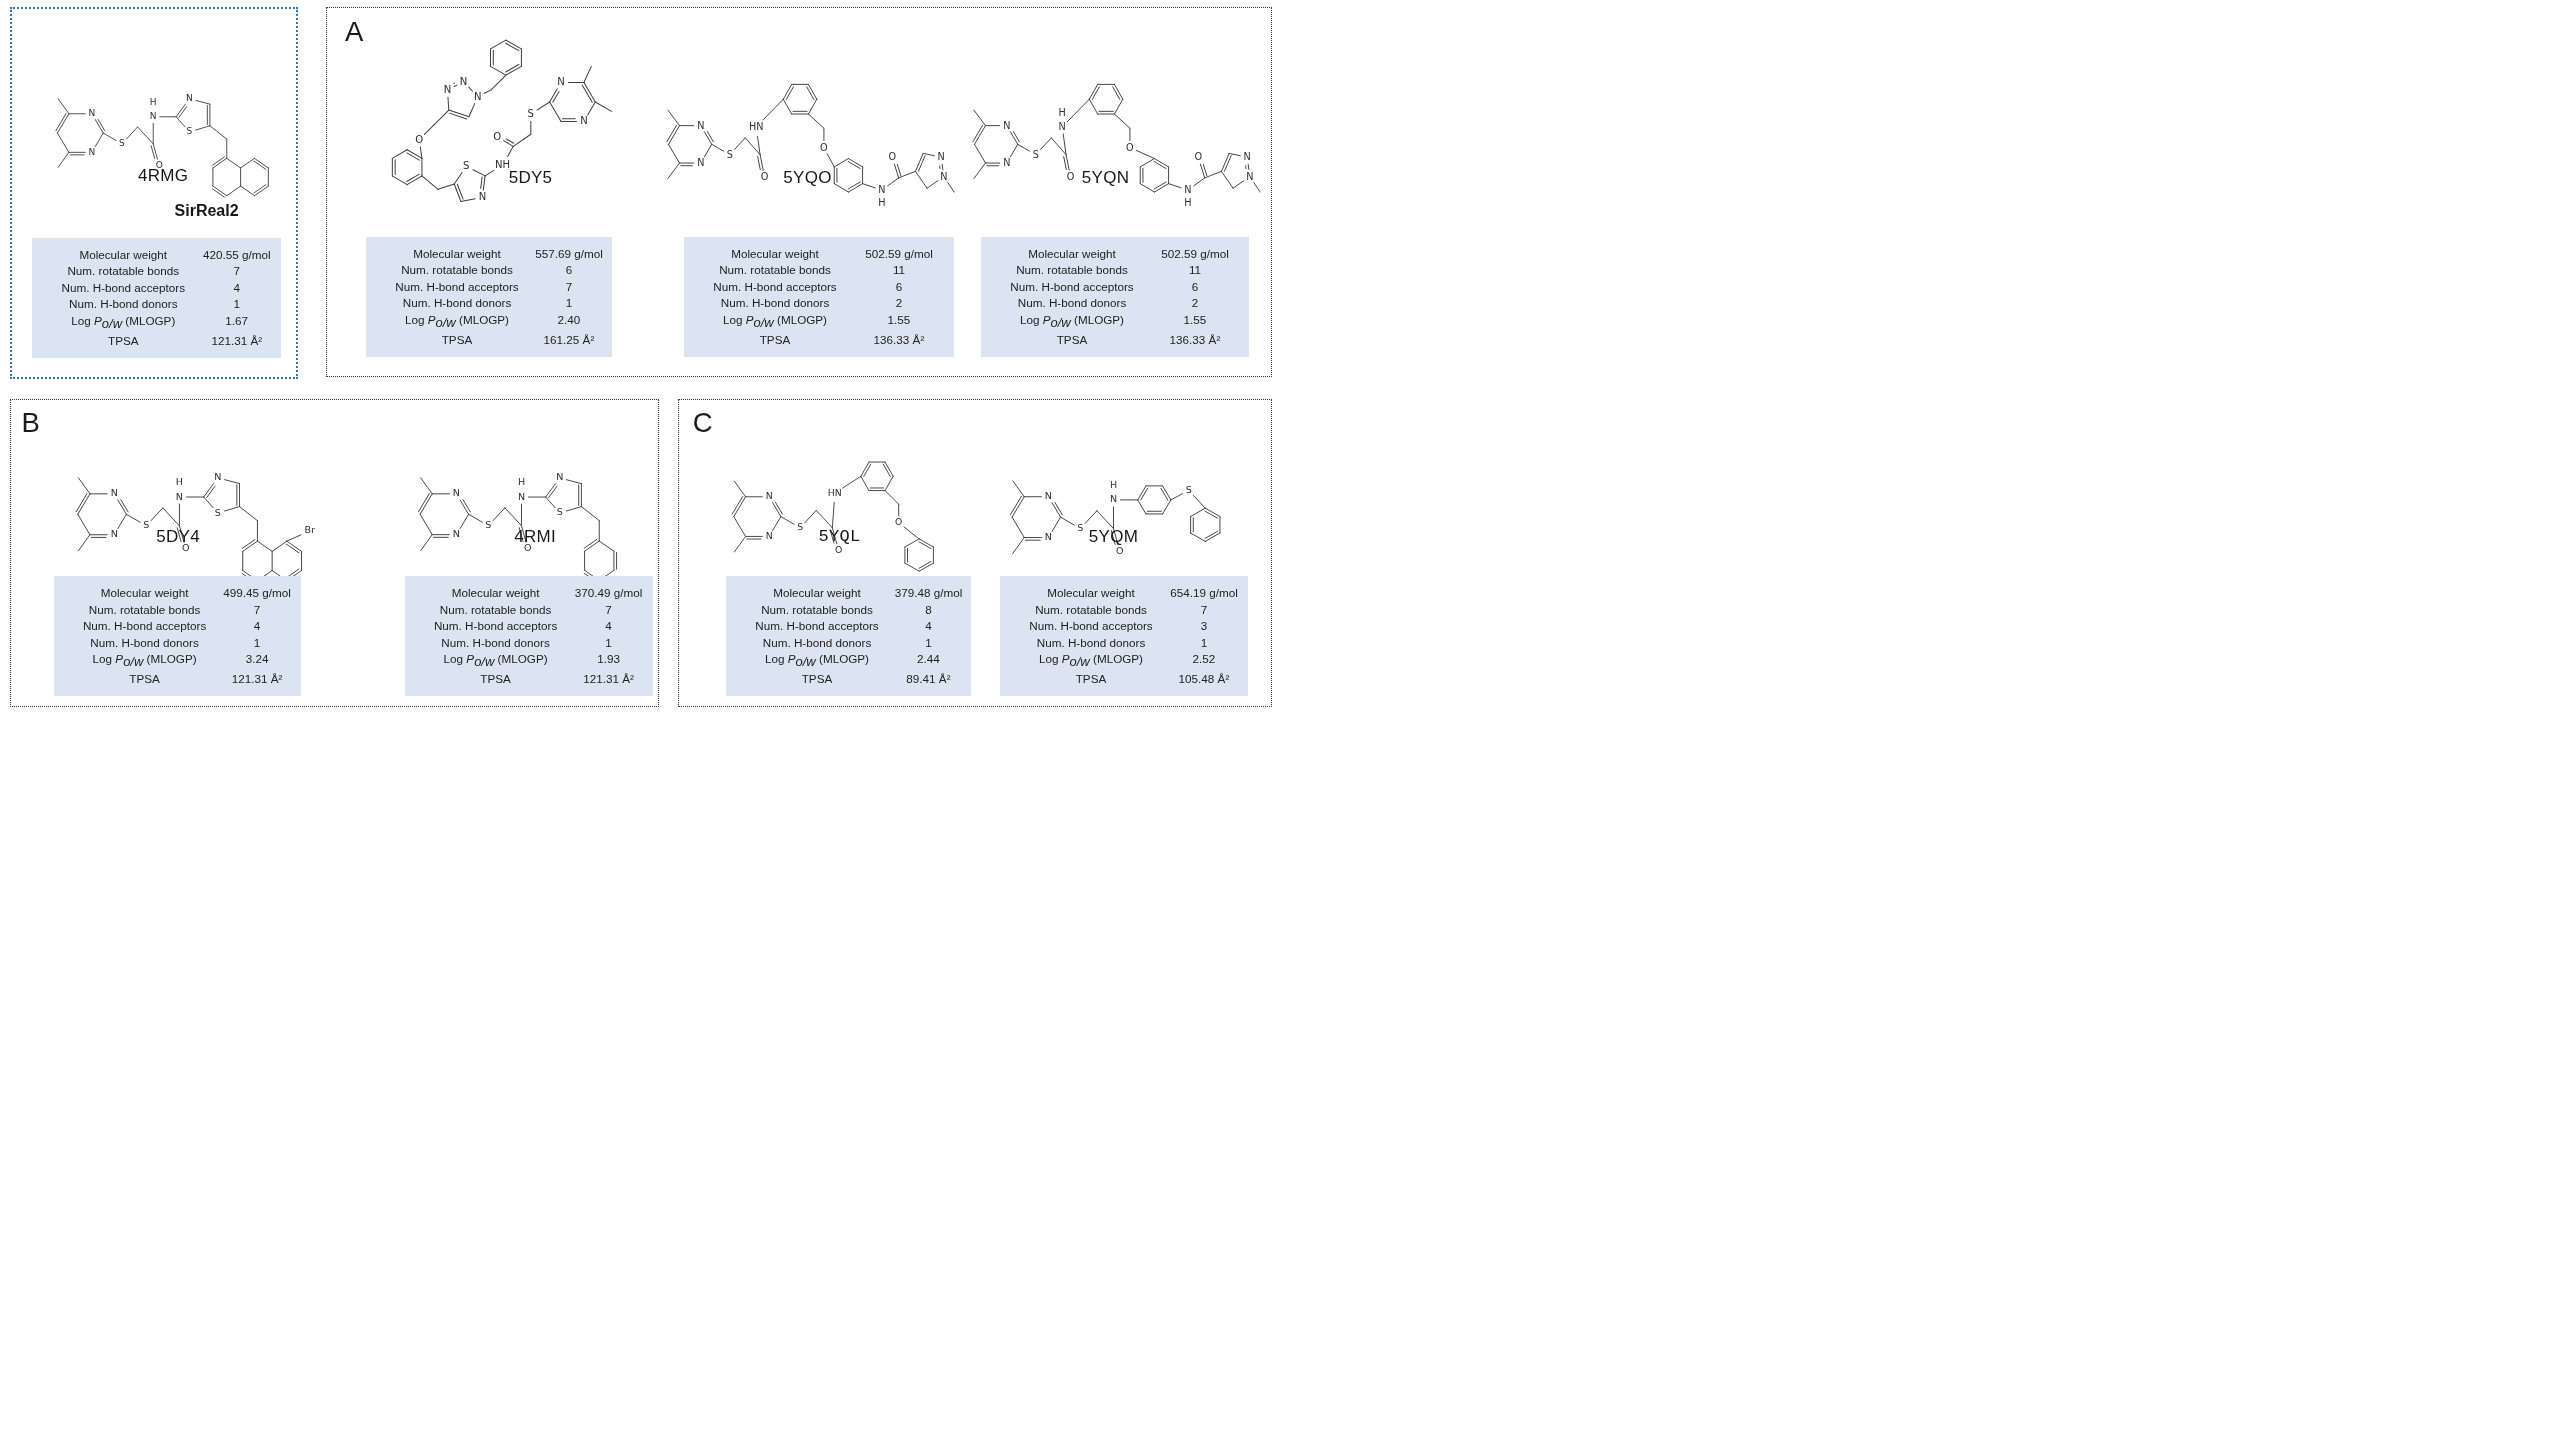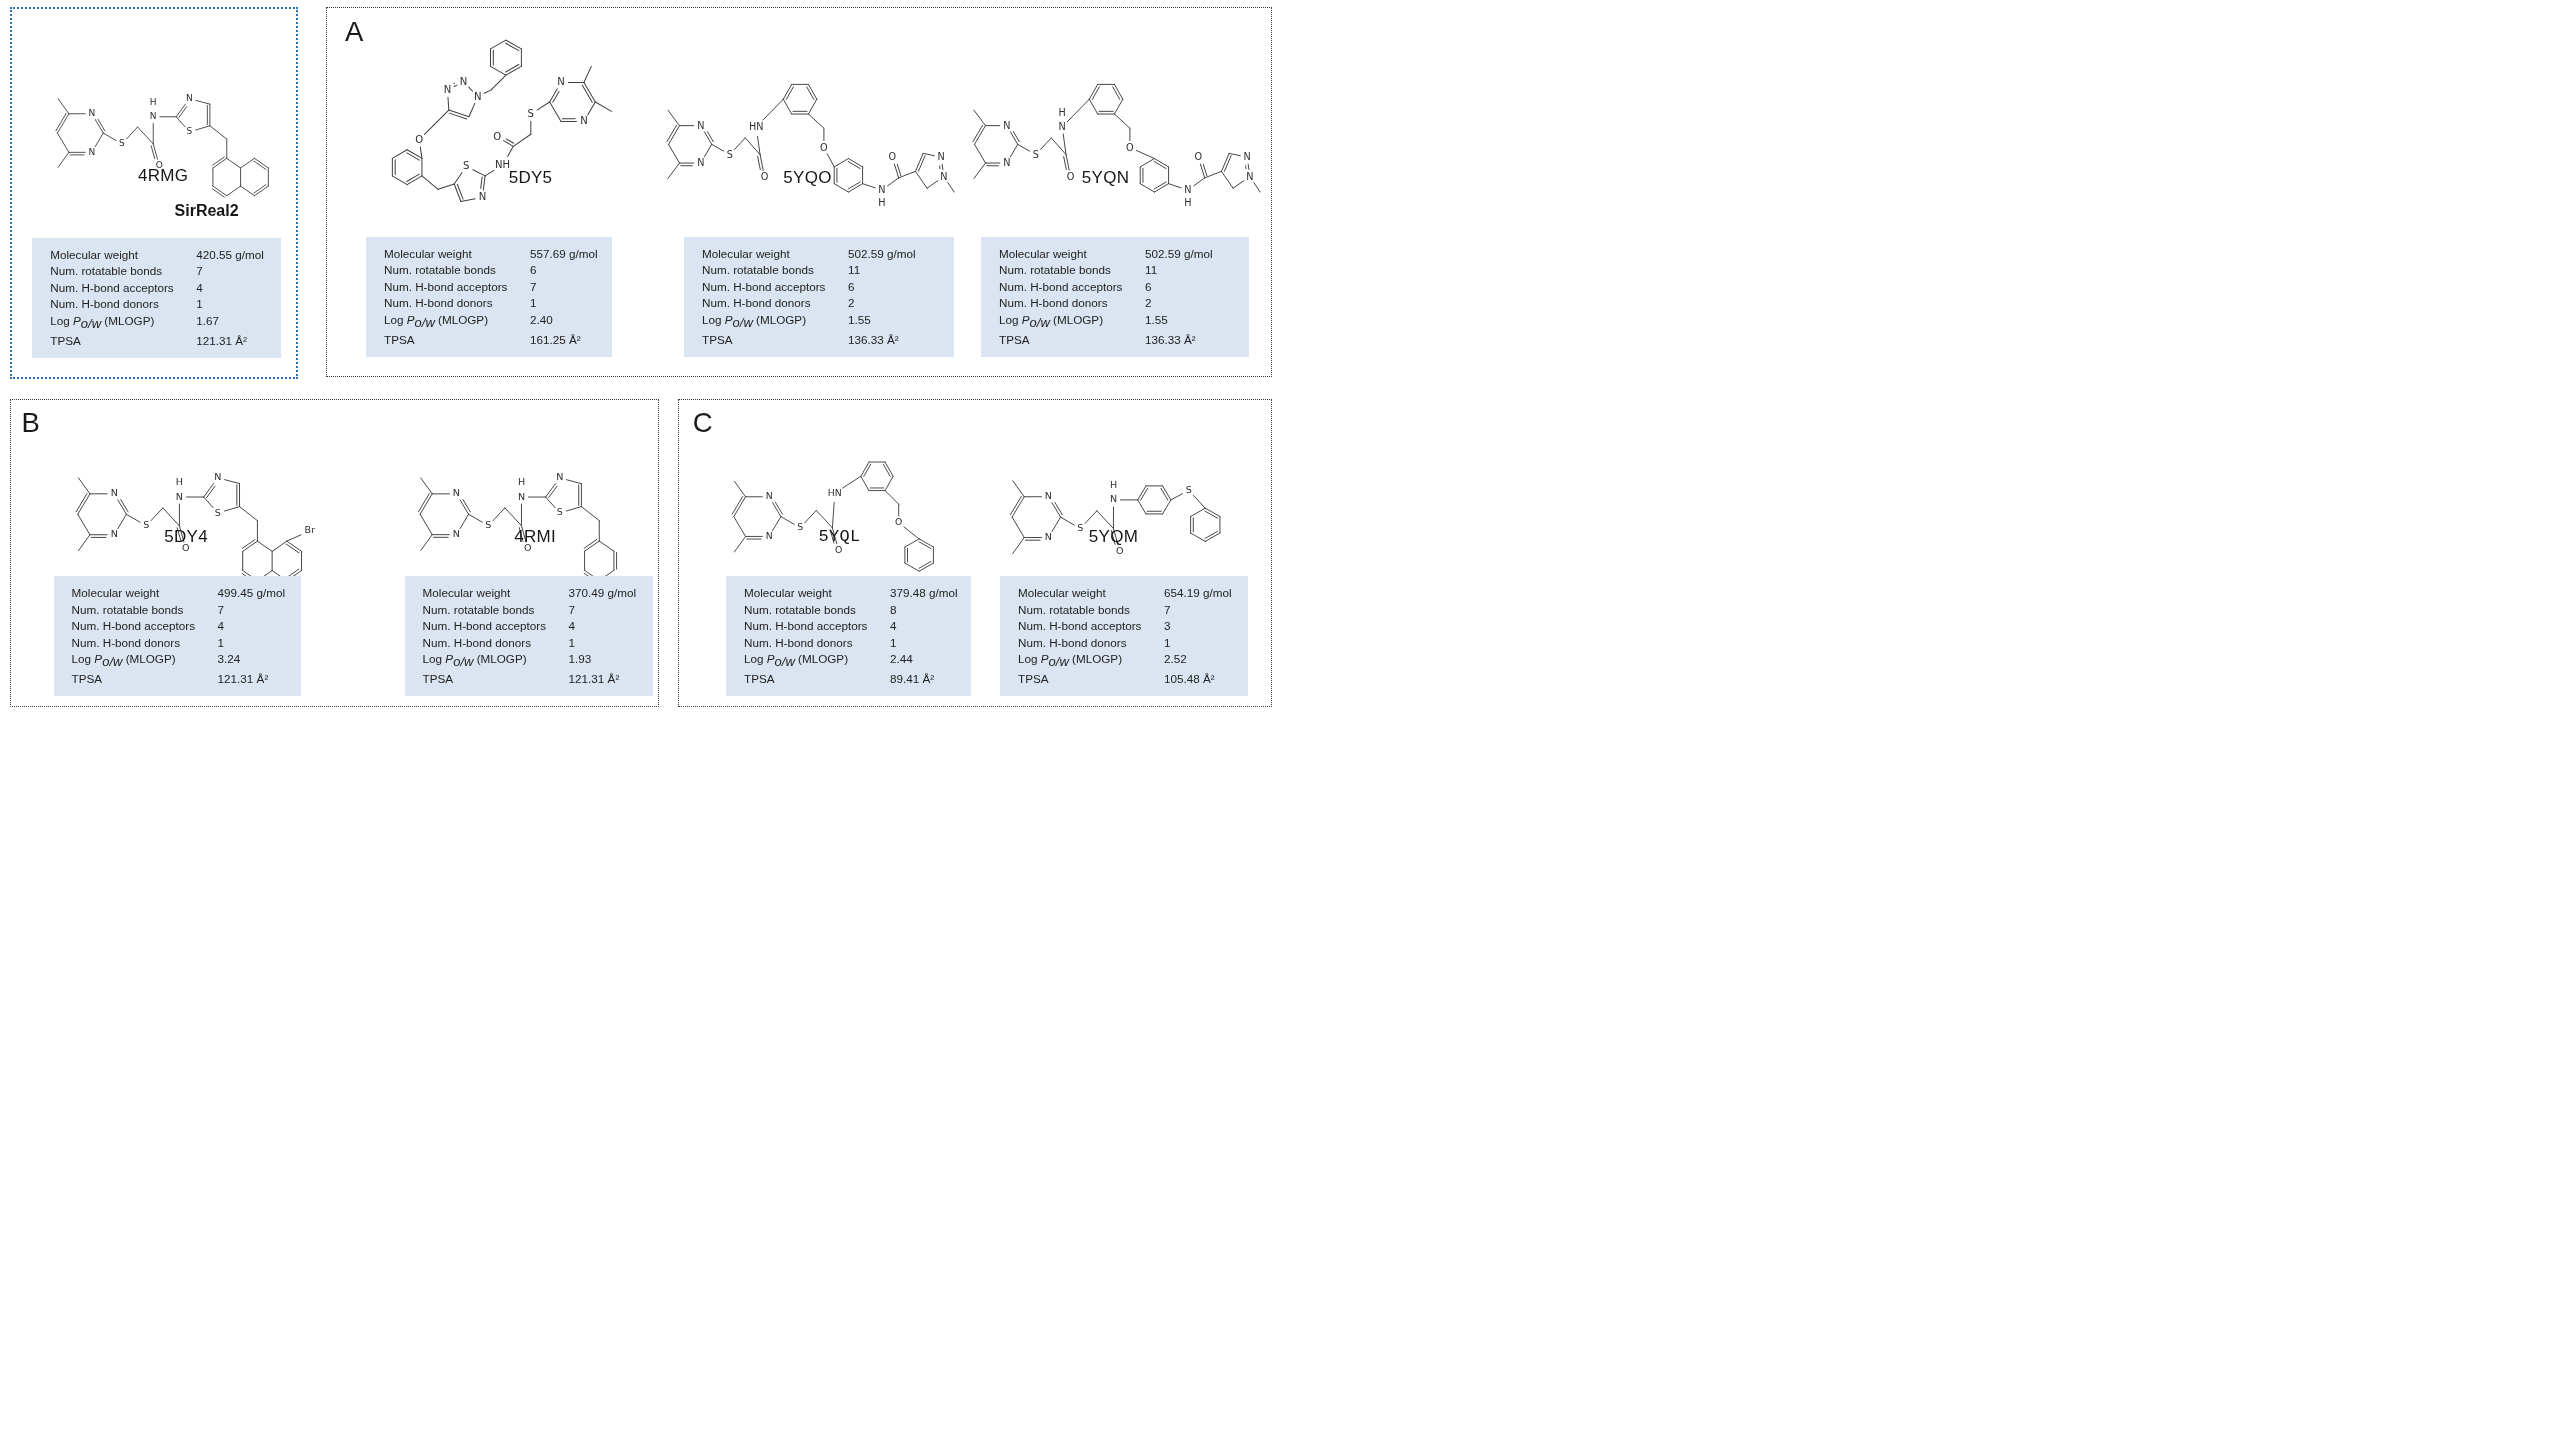--- a/index.html
+++ b/index.html
@@ -5,21 +5,21 @@
   html,body{margin:0;padding:0;background:#ffffff;}
   .page{position:relative;width:1288px;height:724px;background:#ffffff;
         font-family:"Liberation Sans",sans-serif;color:#1a1a1a;overflow:hidden;}
   .panel{position:absolute;background:#ffffff;}
   .panel.blue{border:2.1px dotted #2e74b5;}
   .panel.dark{border:1.4px dotted #3a3a3a;}
   .panel-label{position:absolute;font-size:27.5px;color:#1a1a1a;}
   .cname{position:absolute;font-size:17px;text-align:center;color:#171717;letter-spacing:0.3px;}
   .csub{position:absolute;font-size:16px;font-weight:bold;text-align:right;color:#171717;}
   .ptable{position:absolute;background:#dbe5f1;box-sizing:border-box;padding:9px 4.1px 9px 18px;}
-  .prow{display:flex;font-size:11.7px;line-height:16.5px;color:#222;}
+  .prow{display:flex;font-size:11.7px;line-height:16.5px;color:#222;text-align:center;}
   .plabel{flex:0 0 146px;}
   .pvalue{flex:1;}
   .plabel i{font-style:italic;}
   .plabel sub{font-size:13px;font-style:italic;}
   .mol{position:absolute;}
   .mol line{stroke:#3f3f3f;stroke-width:1.5;stroke-linecap:round;}
   .mol text{font-family:"DejaVu Sans",sans-serif;font-size:15px;fill:#2f2f2f;
             text-anchor:middle;dominant-baseline:middle;}
 </style>
 </head>
@@ -449,21 +449,21 @@
         <text x="76" y="128">N</text>
         <text x="76" y="192">N</text>
         <text x="126" y="178">S</text>
         <text x="188" y="214">O</text>
         <text x="178" y="133">N</text>
         <text x="178" y="110">H</text>
         <text x="238" y="103">N</text>
         <text x="238" y="158">S</text>
         <text x="382" y="186">Br</text>
       </svg>
-    <div class="cname" style="left:100px;top:127px;width:151px;">5DY4</div>
+    <div class="cname" style="left:92px;top:127px;width:151px;">5DY4</div>
     <div class="ptable" style="left:43px;top:176px;width:247px;">
       <div class="prow">
           <span class="plabel">Molecular weight</span>
           <span class="pvalue">499.45 g/mol</span>
         </div>
       <div class="prow">
           <span class="plabel">Num. rotatable bonds</span>
           <span class="pvalue">7</span>
         </div>
       <div class="prow">

